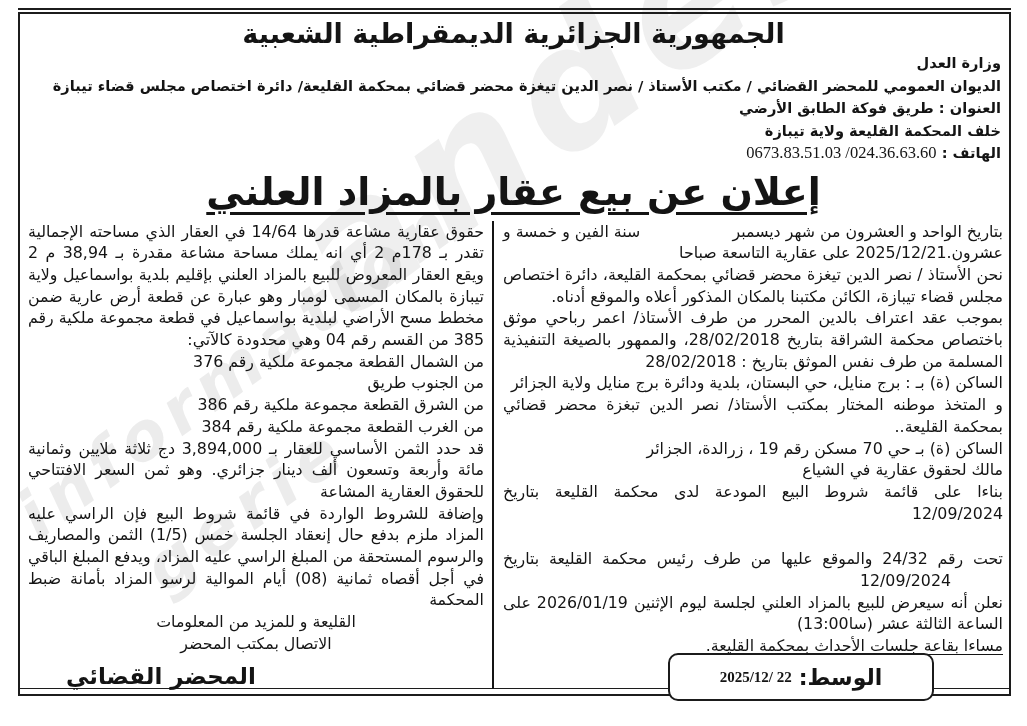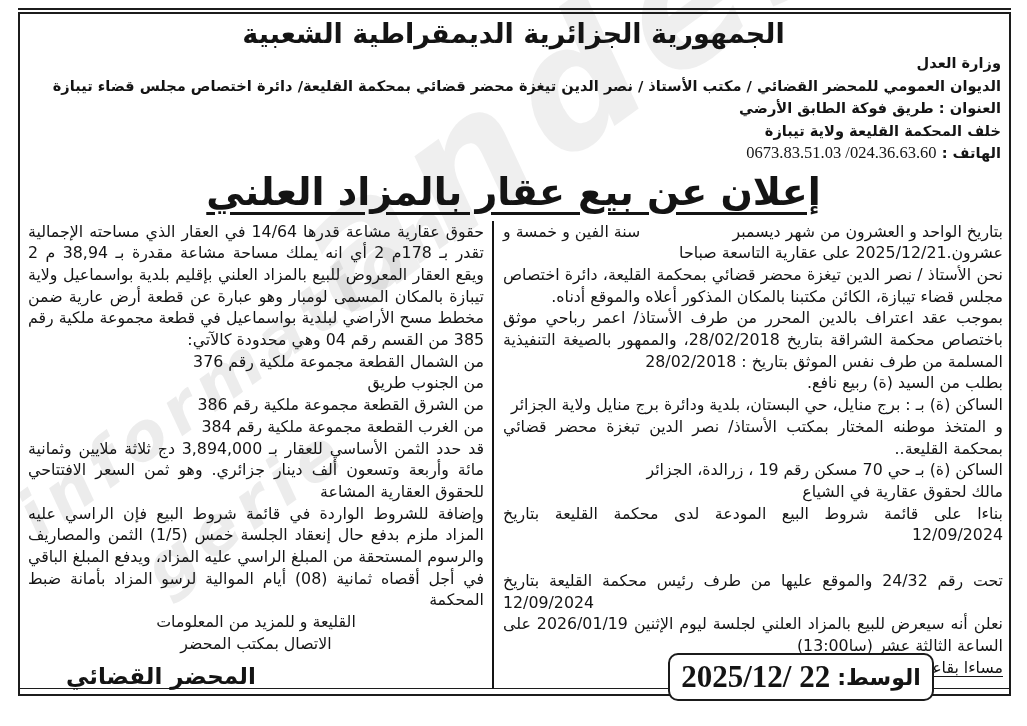--- a/index.html
+++ b/index.html
@@ -33,31 +33,31 @@
                 text-decoration:underline; text-underline-offset:7px; }
 
   .columns { display:flex; align-items:stretch; }
   .col-right { width:500px; padding-left:9px; border-left:2px solid #141414; }
   .col-left  { flex:1; padding-right:8px; padding-left:4px; }
 
   p { margin:0; font-size:15.8px; line-height:21.7px; text-align:justify; }
   .center { text-align:center; }
   .u { text-decoration:underline; text-underline-offset:3px; }
   .force-last { text-align-last:justify;margin-top:24px; }
-  .lone-date { text-align:left; padding-right:52px; }
+  .lone-date { text-align:right; padding-right:52px; }
   .ltr { direction:ltr; unicode-bidi:isolate; }
   .spread { display:flex; justify-content:space-between; }
 
   .signature { font-weight:bold; font-size:23px; text-align:left; padding:8px 0 0 38px; }
 
   .stamp { position:absolute; left:668px; top:653px; width:262px; height:44px; z-index:5;
            background:#fff; border:2.5px solid #1b1b1b; border-radius:10px;
            display:flex; align-items:center; justify-content:center; gap:7px;
            font-size:22px; font-weight:bold; direction:rtl; }
-  .stamp .serif { font-family:"Liberation Serif","DejaVu Serif",serif; font-size:31px; }
+  .stamp .serif { font-family:"Liberation Serif","DejaVu Serif",serif; font-size:15px; }
 </style>
 </head>
 <body>
 
 <div class="page">
 
   <div class="wm wm1">andes</div>
   <div class="wm wm2">information</div>
   <div class="wm wm3">gerie</div>
 
@@ -88,21 +88,20 @@
         <p class="spread">
           <span>بتاريخ الواحد و العشرون  من شهر ديسمبر</span>
           <span>سنة الفين و خمسة و</span>
         </p>
         <p>
           <span>عشرون.</span><span class="ltr">2025/12/21</span>
           <span>على عقارية التاسعة صباحا</span>
         </p>
         <p>نحن الأستاذ / نصر الدين تيغزة محضر قضائي بمحكمة القليعة، دائرة اختصاص مجلس قضاء تيبازة، الكائن مكتبنا بالمكان المذكور أعلاه والموقع أدناه.</p>
         <p>بموجب عقد اعتراف بالدين المحرر من طرف الأستاذ/ اعمر رباحي موثق باختصاص محكمة الشراقة بتاريخ 28/02/2018، والممهور بالصيغة التنفيذية المسلمة من طرف نفس الموثق بتاريخ : 28/02/2018</p>
-        <p>بطلب من السيد (ة) ربيع نافع.</p>
         <p>الساكن (ة) بـ : برج منايل، حي البستان، بلدية ودائرة برج منايل ولاية الجزائر</p>
         <p>و المتخذ موطنه المختار بمكتب الأستاذ/ نصر الدين تبغزة محضر قضائي بمحكمة القليعة..</p>
         <p>الساكن (ة) بـ حي 70 مسكن رقم 19 ، زرالدة، الجزائر</p>
         <p>مالك لحقوق عقارية في  الشياع</p>
         <p>بناءا على قائمة شروط البيع المودعة لدى محكمة القليعة بتاريخ 12/09/2024</p>
         <p class="force-last">تحت رقم 24/32 والموقع عليها من طرف رئيس محكمة القليعة بتاريخ</p>
         <p class="lone-date">12/09/2024</p>
         <p>
           <span>نعلن أنه سيعرض للبيع بالمزاد العلني لجلسة ليوم الإثنين 2026/01/19 على الساعة الثالثة عشر </span><span class="ltr">(13:00سا)</span>
         </p>

